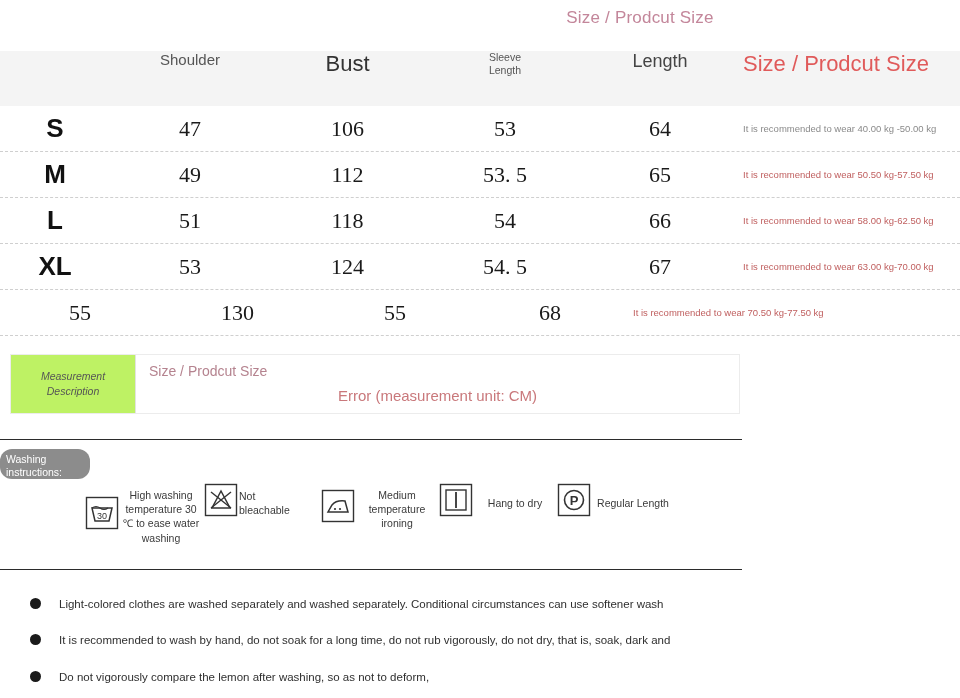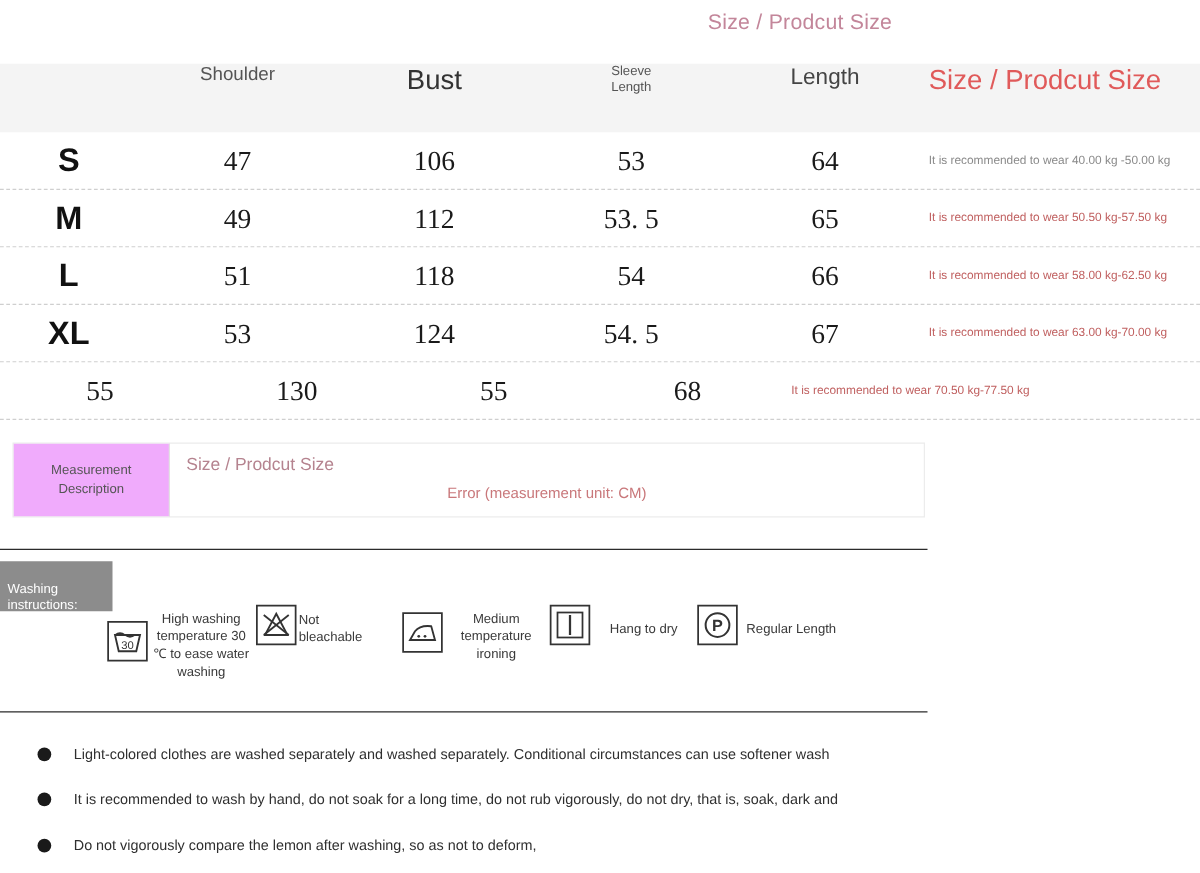--- a/index.html
+++ b/index.html
@@ -94,75 +94,77 @@
     left: 10px;
     top: 354px;
     width: 730px;
     height: 60px;
     display: flex;
     border: 1px solid #ececec;
     background: #ffffff;
   }
   .meas-label {
     width: 125px;
-    background: #f0abfc;
+    background: #bef264;
     border-right: 1px solid #e2e2e2;
     display: flex;
     align-items: center;
     justify-content: center;
     font-size: 10.5px;
     line-height: 1.4;
     color: #555;
     text-align: center;
+    font-style: italic;
   }
   .meas-body {
     flex: 1;
     position: relative;
   }
   .meas-top {
     position: absolute;
     left: 13px;
     top: 8px;
     font-size: 14px;
     color: #b5838f;
     white-space: nowrap;
   }
   .meas-err {
     position: absolute;
     left: 0;
     right: 0;
     top: 32px;
     text-align: center;
-    font-size: 12px;
+    font-size: 15px;
     color: #c9787b;
   }
 
   
   .rule {
     position: absolute;
     left: 0;
     width: 742px;
     height: 0;
     border-top: 1.6px solid #2b2b2b;
   }
   .rule-top    { top: 439px; }
   .rule-bottom { top: 569px; }
 
   
   .wash-badge {
     position: absolute;
     left: 0;
     top: 449px;
     width: 90px;
-    height: 40px;
+    height: 30px;
     background: #8c8c8c;
     color: #ffffff;
     font-size: 10.5px;
     line-height: 1.25;
-    padding: 16px 6px;
+    padding: 4px 6px;
+    border-radius: 12px;
   }
 
   
   .care-row {
     position: absolute;
     left: 85px;
     top: 482px;
     width: 640px;
     display: flex;
     align-items: flex-start;

